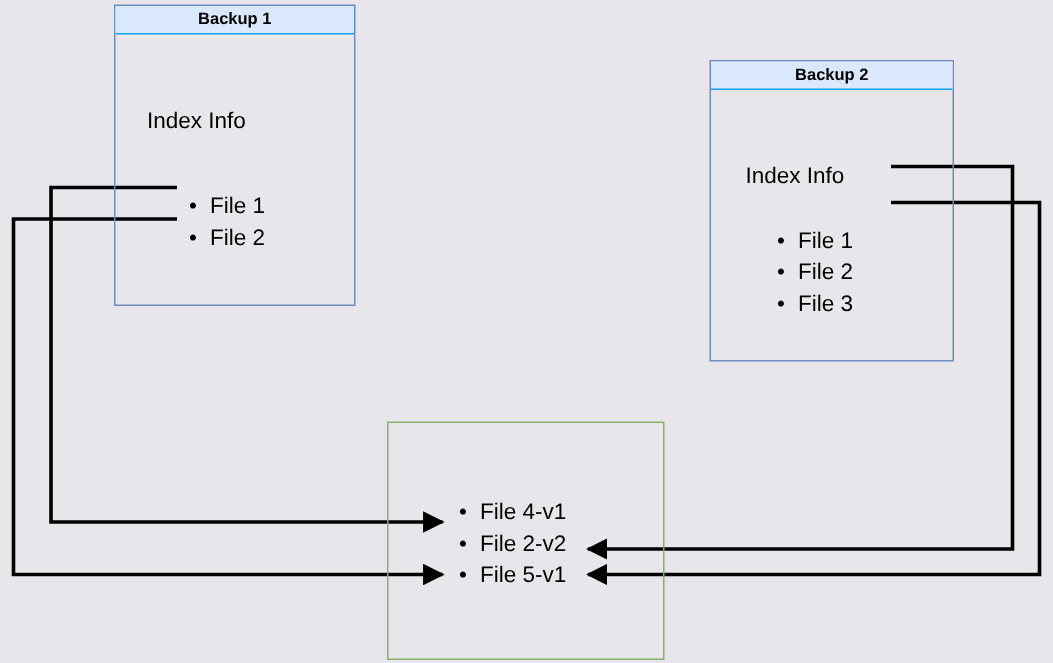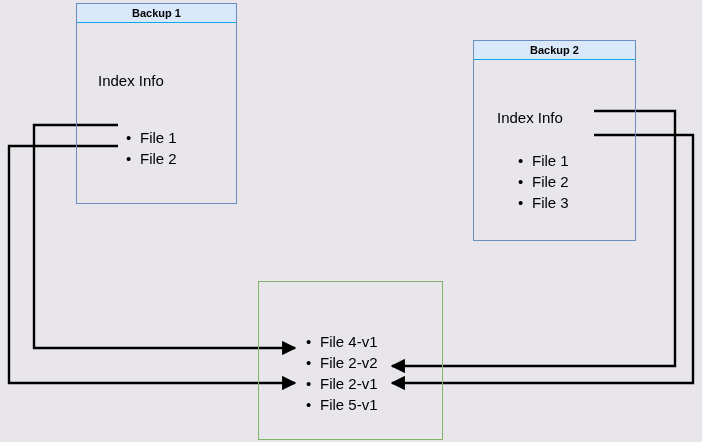--- a/index.html
+++ b/index.html
@@ -146,19 +146,18 @@
         <li>File 3</li>
       </ul>
     </div>
   </div>
 
   <div class="node node-green" id="node-dedup">
     <div class="node-body">
       <ul class="file-list">
         <li>File 4-v1</li>
         <li>File 2-v2</li>
-        <li>File 2-v1</li>
         <li>File 5-v1</li>
       </ul>
     </div>
   </div>
 
 </div>
 
 </body></html>

